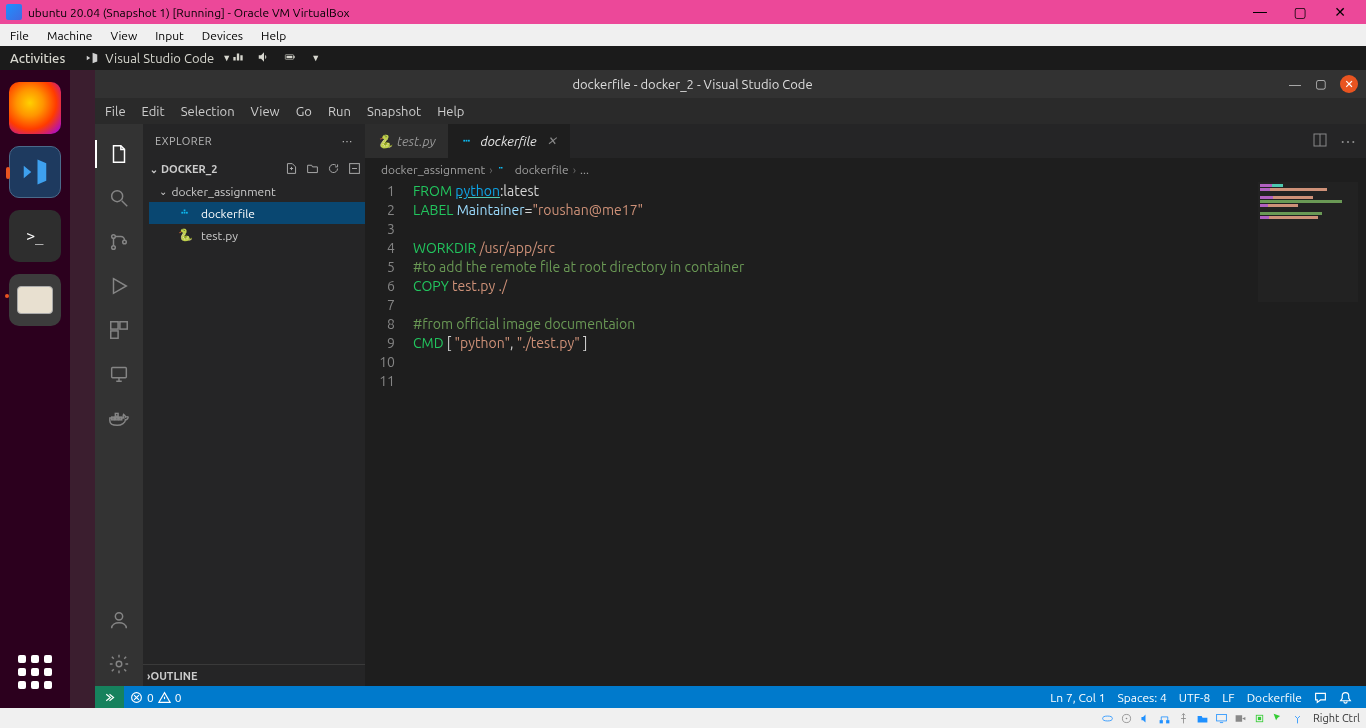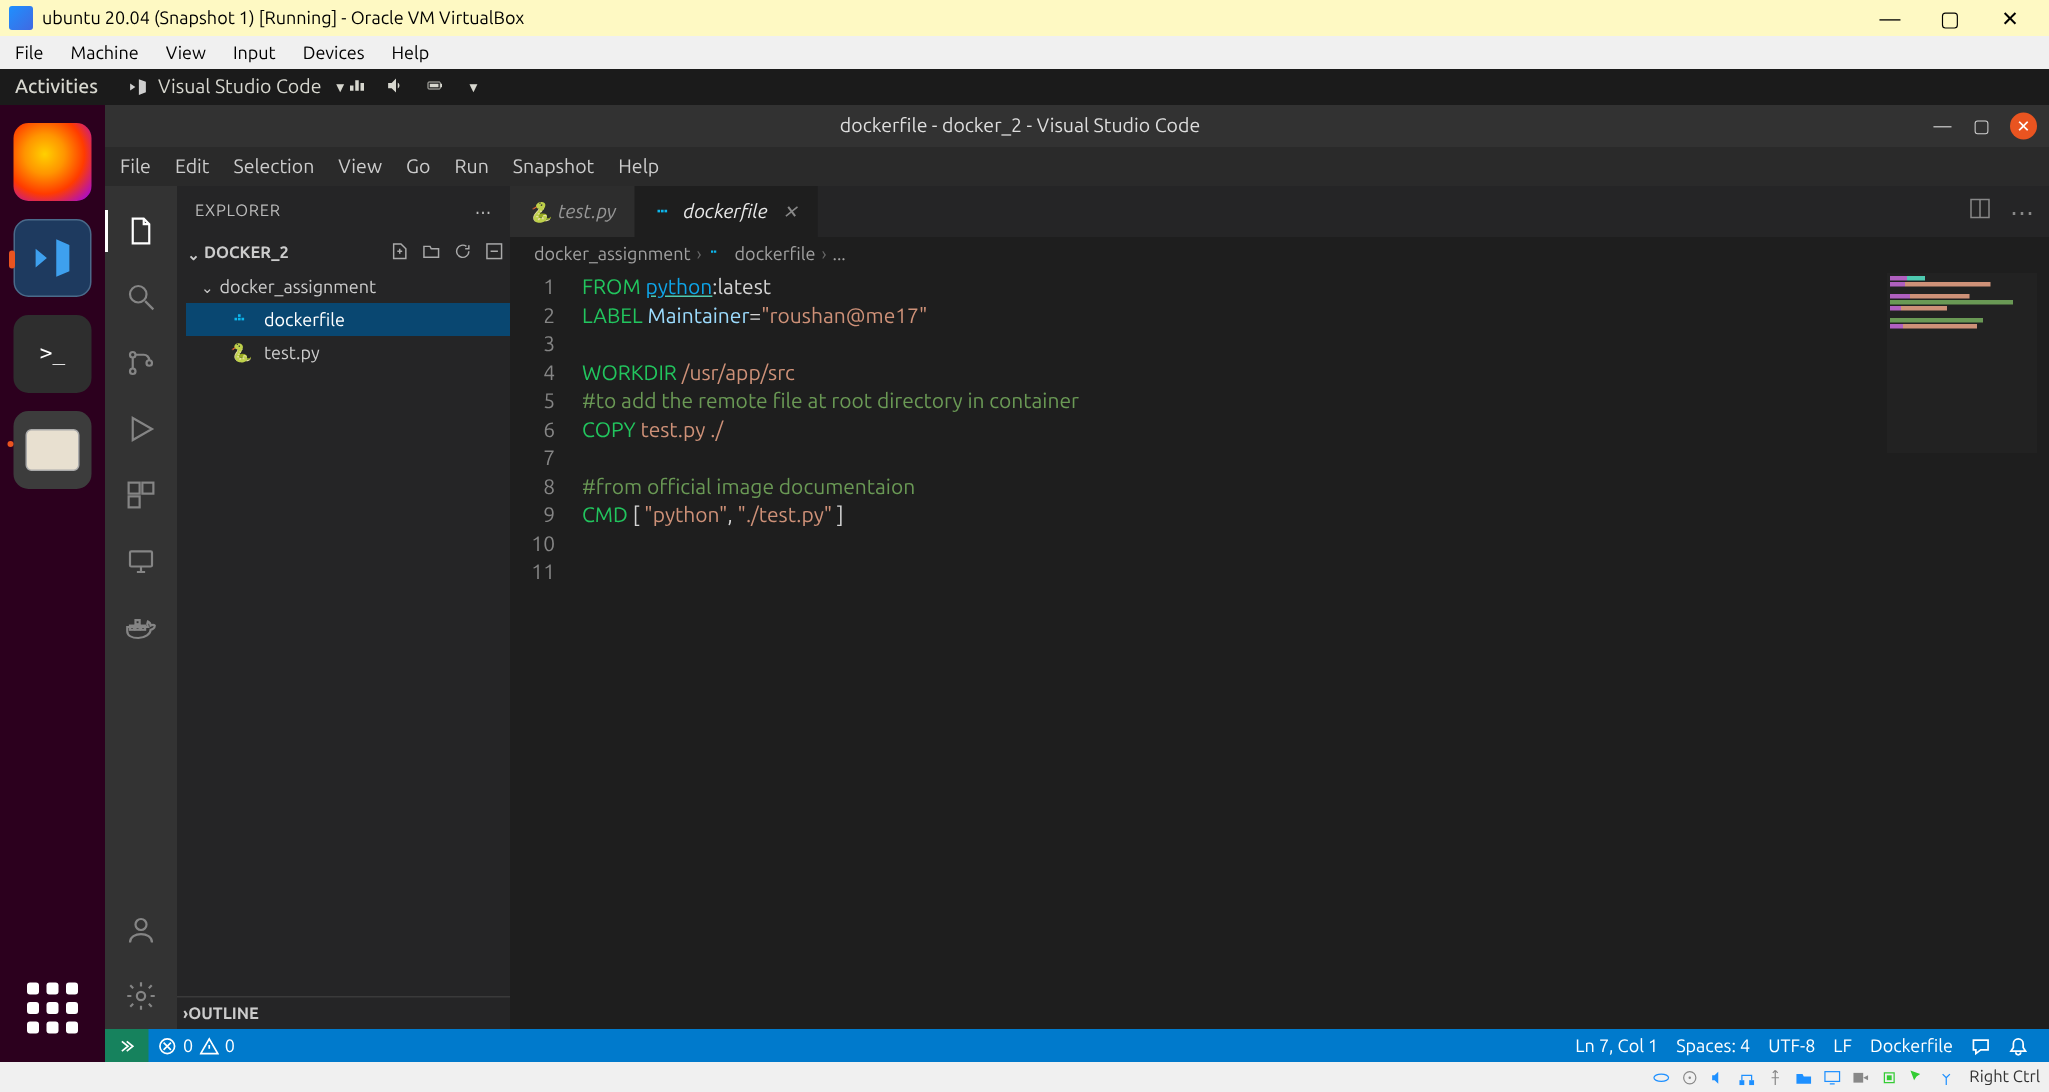--- a/index.html
+++ b/index.html
@@ -1,19 +1,19 @@
 <!DOCTYPE html>
 <html><head>
 <meta charset="utf-8">
 <style>
 * { margin: 0; padding: 0; box-sizing: border-box; font-family: "Segoe UI", "Ubuntu", sans-serif; }
 body { width: 1366px; height: 728px; overflow: hidden; background: #fff; display: flex; flex-direction: column; }
 
 
-.vbox-title { height: 24px; background: #fef9c3; display: flex; align-items: center; padding: 0 6px; font-size: 12px; color: #000; }
+.vbox-title { height: 24px; background: #ec4899; display: flex; align-items: center; padding: 0 6px; font-size: 12px; color: #000; }
 .vbox-title .vbox-icon { width: 16px; height: 16px; margin-right: 6px; background: linear-gradient(135deg,#1e90ff,#4169e1); border-radius: 2px; }
 .vbox-title .spacer { flex: 1; }
 .vbox-title .wc { width: 40px; text-align:center; font-size:14px; cursor:pointer; }
 
 
 .vbox-menu { height: 22px; background: #f0f0f0; display:flex; align-items:center; padding: 0 10px; font-size: 12px; gap: 18px; color:#000; }
 .vbox-menu span { cursor: pointer; }
 
 
 .ubuntu-top { height: 24px; background: #1b1b1b; color:#d7d7cf; display:flex; align-items:center; font-size:13px; padding:0 10px; }
@@ -35,21 +35,21 @@
 .dock .terminal-dock { background:#2e2e2e; color:#fff; font-size:14px; font-family:monospace; }
 .dock .terminal-dock::after { content:">_"; color:#fff; }
 .dock .files-dock { background:#3c3c3c; display:flex; align-items:center; justify-content:center;}
 .dock .files-dock .folder { width:36px; height:28px; background:#e8e0d0; border-radius:4px; border:1px solid #aaa;}
 .dock .files-dock::before { content:""; position:absolute; left:-4px; top:20px; width:4px; height:4px; background:#e95420; border-radius:2px;}
 .dock .spacer { flex:1; }
 .dock .apps-grid { width:52px; height:52px; margin-bottom:10px; display:grid; grid-template-columns:repeat(3,8px); grid-template-rows:repeat(3,8px); gap:5px; justify-content:center; align-content:center;}
 .dock .apps-grid div { background:#fff; border-radius:2px; }
 
 
-.vscode { flex:1; display:flex; flex-direction:column; background:#1e1e1e; color:#ccc;}
+.vscode { flex:1; display:flex; flex-direction:column; background:#1e1e1e; color:#ccc;margin-left:25px;}
 
 
 .vsc-titlebar { height: 28px; background:#323232; display:flex; align-items:center; padding: 0 8px; font-size:13px; color:#ccc; }
 .vsc-titlebar .title { flex:1; text-align:center; color:#ddd;}
 .vsc-titlebar .wcbtn { width:26px; text-align:center; font-size:12px; cursor:pointer; }
 .vsc-titlebar .closebtn { width:18px; height:18px; border-radius:50%; background:#e95420; color:#fff; display:flex; align-items:center; justify-content:center; font-size:11px; margin-left:6px;}
 
 
 .vsc-menu { height: 26px; background:#2a2a2a; display:flex; align-items:center; padding:0 10px; gap:16px; font-size:13px; color:#ccc; }
 .vsc-menu span { cursor:pointer; }

